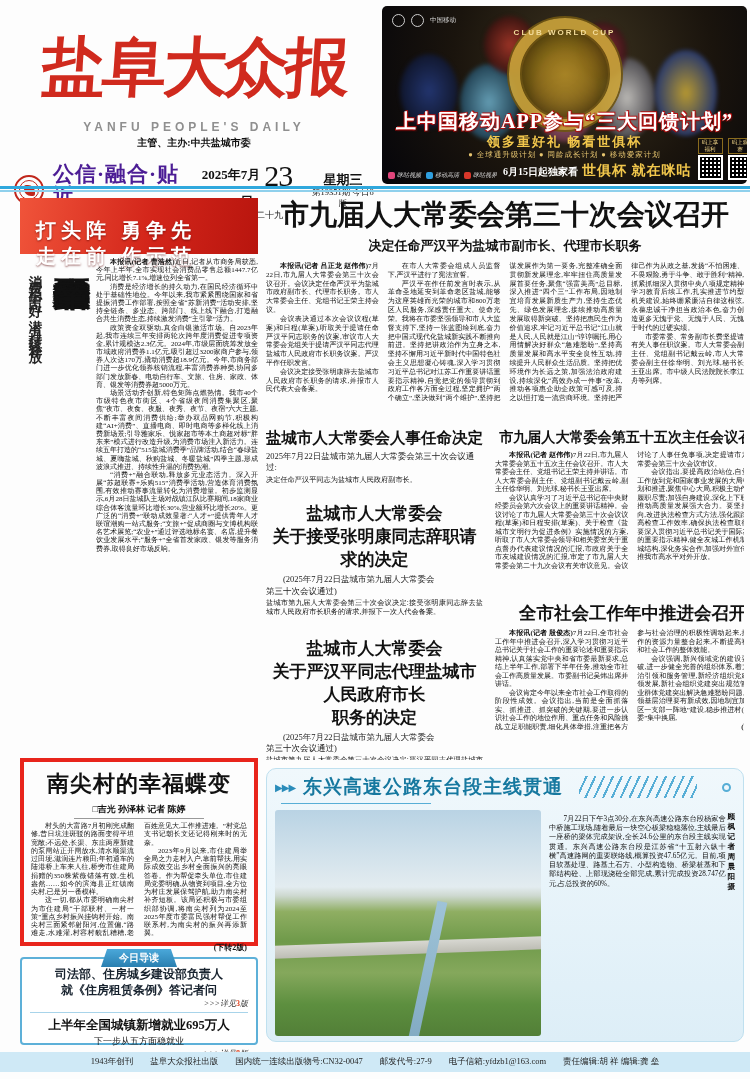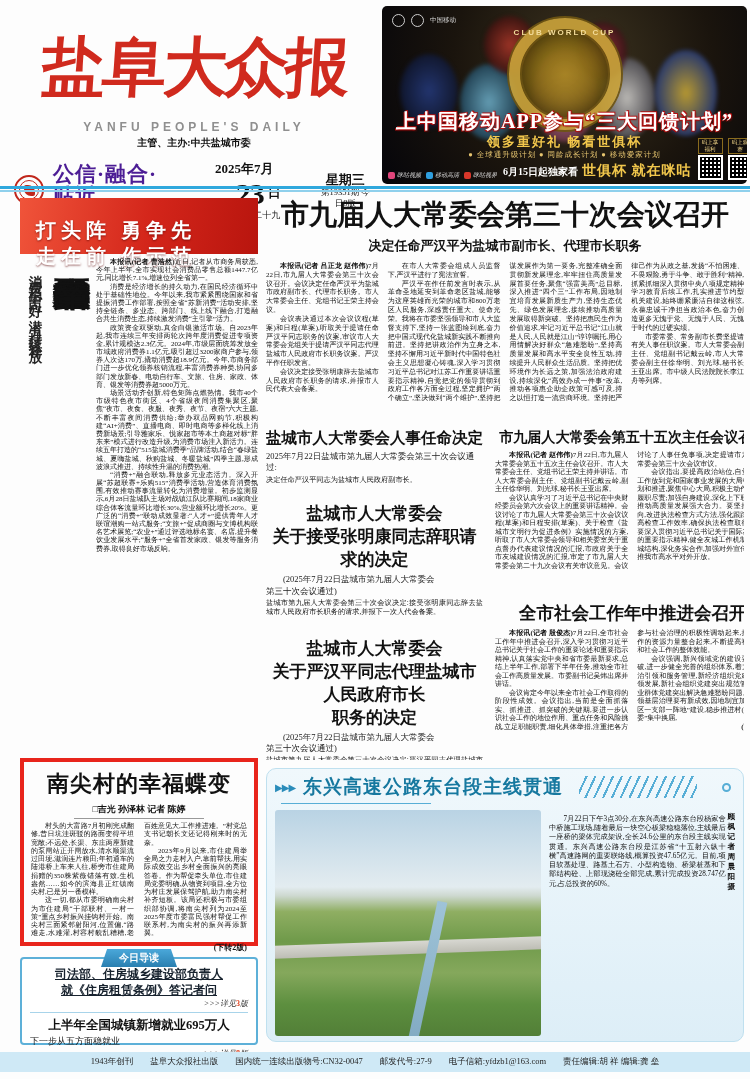--- a/index.html
+++ b/index.html
@@ -18,21 +18,21 @@
   .m-row { display:flex; align-items:center; margin-top:9px; gap:9px; }
   .m-logo { width:30px; height:30px; border-radius:50%; border:2px solid #c0271c; position:relative; flex:none; }
   .m-logo::before { content:""; position:absolute; inset:3px; border-radius:50%; border:1px solid #c0271c; }
   .m-logo::after { content:""; position:absolute; left:8px; top:8px; width:11px; height:11px;
                    background:#c0271c; border-radius:2px 7px 2px 7px; }
   .m-slogan-wrap { line-height:1.05; }
   .m-slogan { color:#4c1d95; font-size:21px; font-weight:900; letter-spacing:1px; }
   .m-url { font-size:9px; color:#555; font-family:"Liberation Sans", sans-serif; padding-left:10px; }
   .m-date { text-align:center; line-height:1.1; margin-left:6px; }
   .m-date .dp, .m-date .ds { font-size:13px; font-weight:bold; vertical-align:middle; }
-  .m-date .day { font-size:30px; font-weight:700; vertical-align:middle; letter-spacing:-1px;margin-left:28px; }
+  .m-date .day { font-size:30px; font-weight:400; vertical-align:middle; letter-spacing:-1px; }
   .m-lunar { font-size:9px; color:#222; margin-top:1px; }
   .m-week { text-align:center; margin-left:8px; line-height:1.2; }
   .m-week .wd { font-size:13px; font-weight:900; }
   .m-issue { font-size:8.5px; }
 
   
   .ad { position:absolute; right:3px; top:6px; width:365px; height:178px; border-radius:5px; overflow:hidden;
         background: radial-gradient(circle at 55% 30%, #3c331f 0%, #1a140d 55%, #05050a 100%); color:#fff; }
   .ad-blob { position:absolute; border-radius:50%; filter:blur(2px); opacity:.75; }
   .b1 { left:18px; top:48px; width:58px; height:74px; background:radial-gradient(#27418f,#101a3a 70%); }
@@ -97,26 +97,26 @@
            border-bottom:1px solid #999; display:block; width:60%; margin-left:20%; padding-bottom:2px; }
   .nj-body { column-count:2; column-gap:10px; font-size:7px; line-height:1.18; text-align:justify;
              height:118px; overflow:hidden; }
   .nj-cont { text-align:right; font-size:8px; font-weight:700; margin-top:2px; }
 
   .daodu { margin-top:11px; border:2px solid #5db0d8; border-radius:4px; position:relative;
            padding:8px 8px 4px; height:88px; background:#fff; }
   .daodu-tab { position:absolute; top:-10px; left:50%; transform:translateX(-50%);
                background:linear-gradient(#4aa8da,#2a7fb0); color:#fff; font-size:10px; font-weight:700;
                padding:2px 18px; clip-path:polygon(8% 0,92% 0,100% 100%,0 100%); white-space:nowrap; }
-  .dd-t1 { text-align:center; font-size:12px; font-weight:900; color:#17222e; line-height:1.3;text-decoration:underline; }
+  .dd-t1 { text-align:center; font-size:12px; font-weight:900; color:#17222e; line-height:1.3; }
   .dd-ref { text-align:right; font-size:8px; color:#333; font-style:italic; }
   .dd-ref b { color:#d42; font-style:normal; }
   .dd-div { border-top:1px solid #a8d4ea; margin:3px 0 4px; }
   .dd-t2 { text-align:center; font-size:12.5px; font-weight:900; }
-  .dd-s2 { text-align:left; font-size:9px; margin-top:1px; }
+  .dd-s2 { text-align:center; font-size:9px; margin-top:1px; }
 
   
   .rightcol { position:absolute; left:266px; top:196px; width:478px; }
   .lead-head { text-align:center; font-size:28px; font-weight:900; letter-spacing:0px; white-space:nowrap; }
   .lead-sub { text-align:center; font-size:13px; font-weight:700; margin-top:3px; }
   .lead-body { margin-top:7px; column-count:4; column-gap:9px; font-size:7px; line-height:1.26;
                height:158px; overflow:hidden; text-align:justify; }
   .byline { font-weight:700; }
 
   .row2 { display:flex; gap:12px; margin-top:8px; height:332px; overflow:hidden; }

